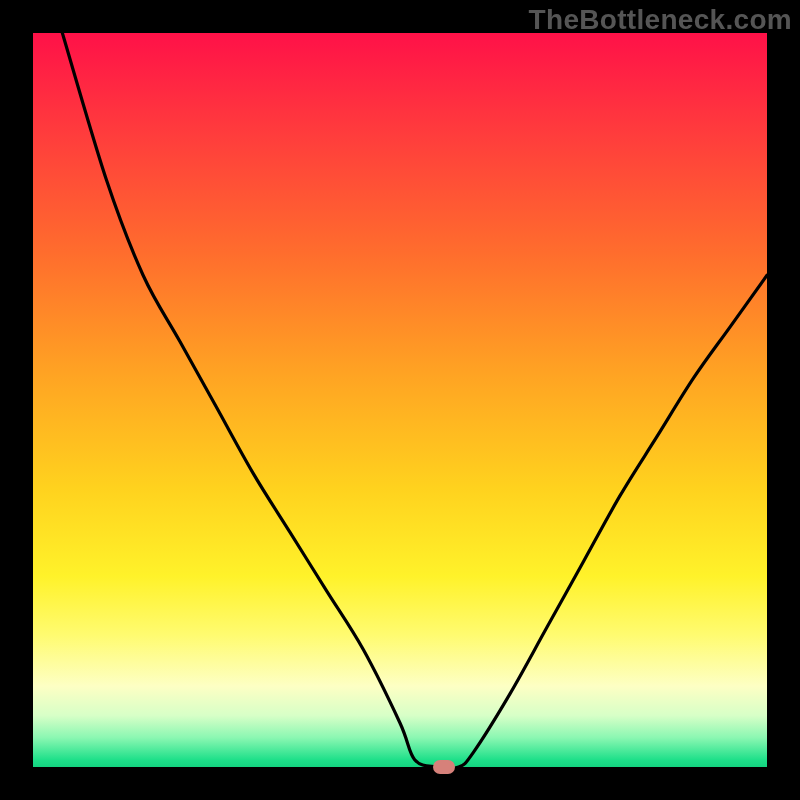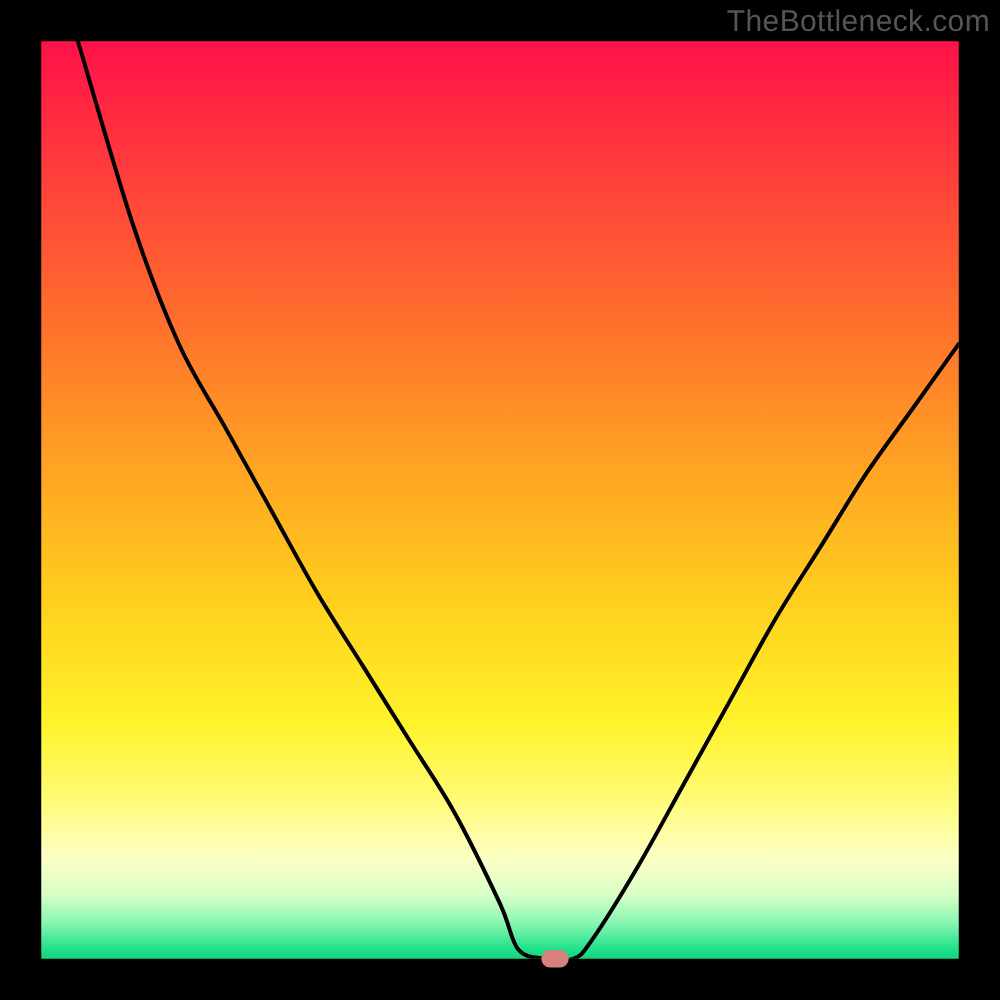--- a/index.html
+++ b/index.html
@@ -15,22 +15,22 @@
     position: relative;
     width: 800px;
     height: 800px;
     background: #000;
   }
   .watermark {
     position: absolute;
     top: 4px;
     right: 8px;
     color: #555;
-    font-size: 24px;
-    font-weight: 400;
+    font-size: 28px;
+    font-weight: 700;
     letter-spacing: 0.3px;
     z-index: 10;
   }
   .plot {
     position: absolute;
     left: 33px;
     top: 33px;
     width: 734px;
     height: 734px;
     background: linear-gradient(to bottom,

